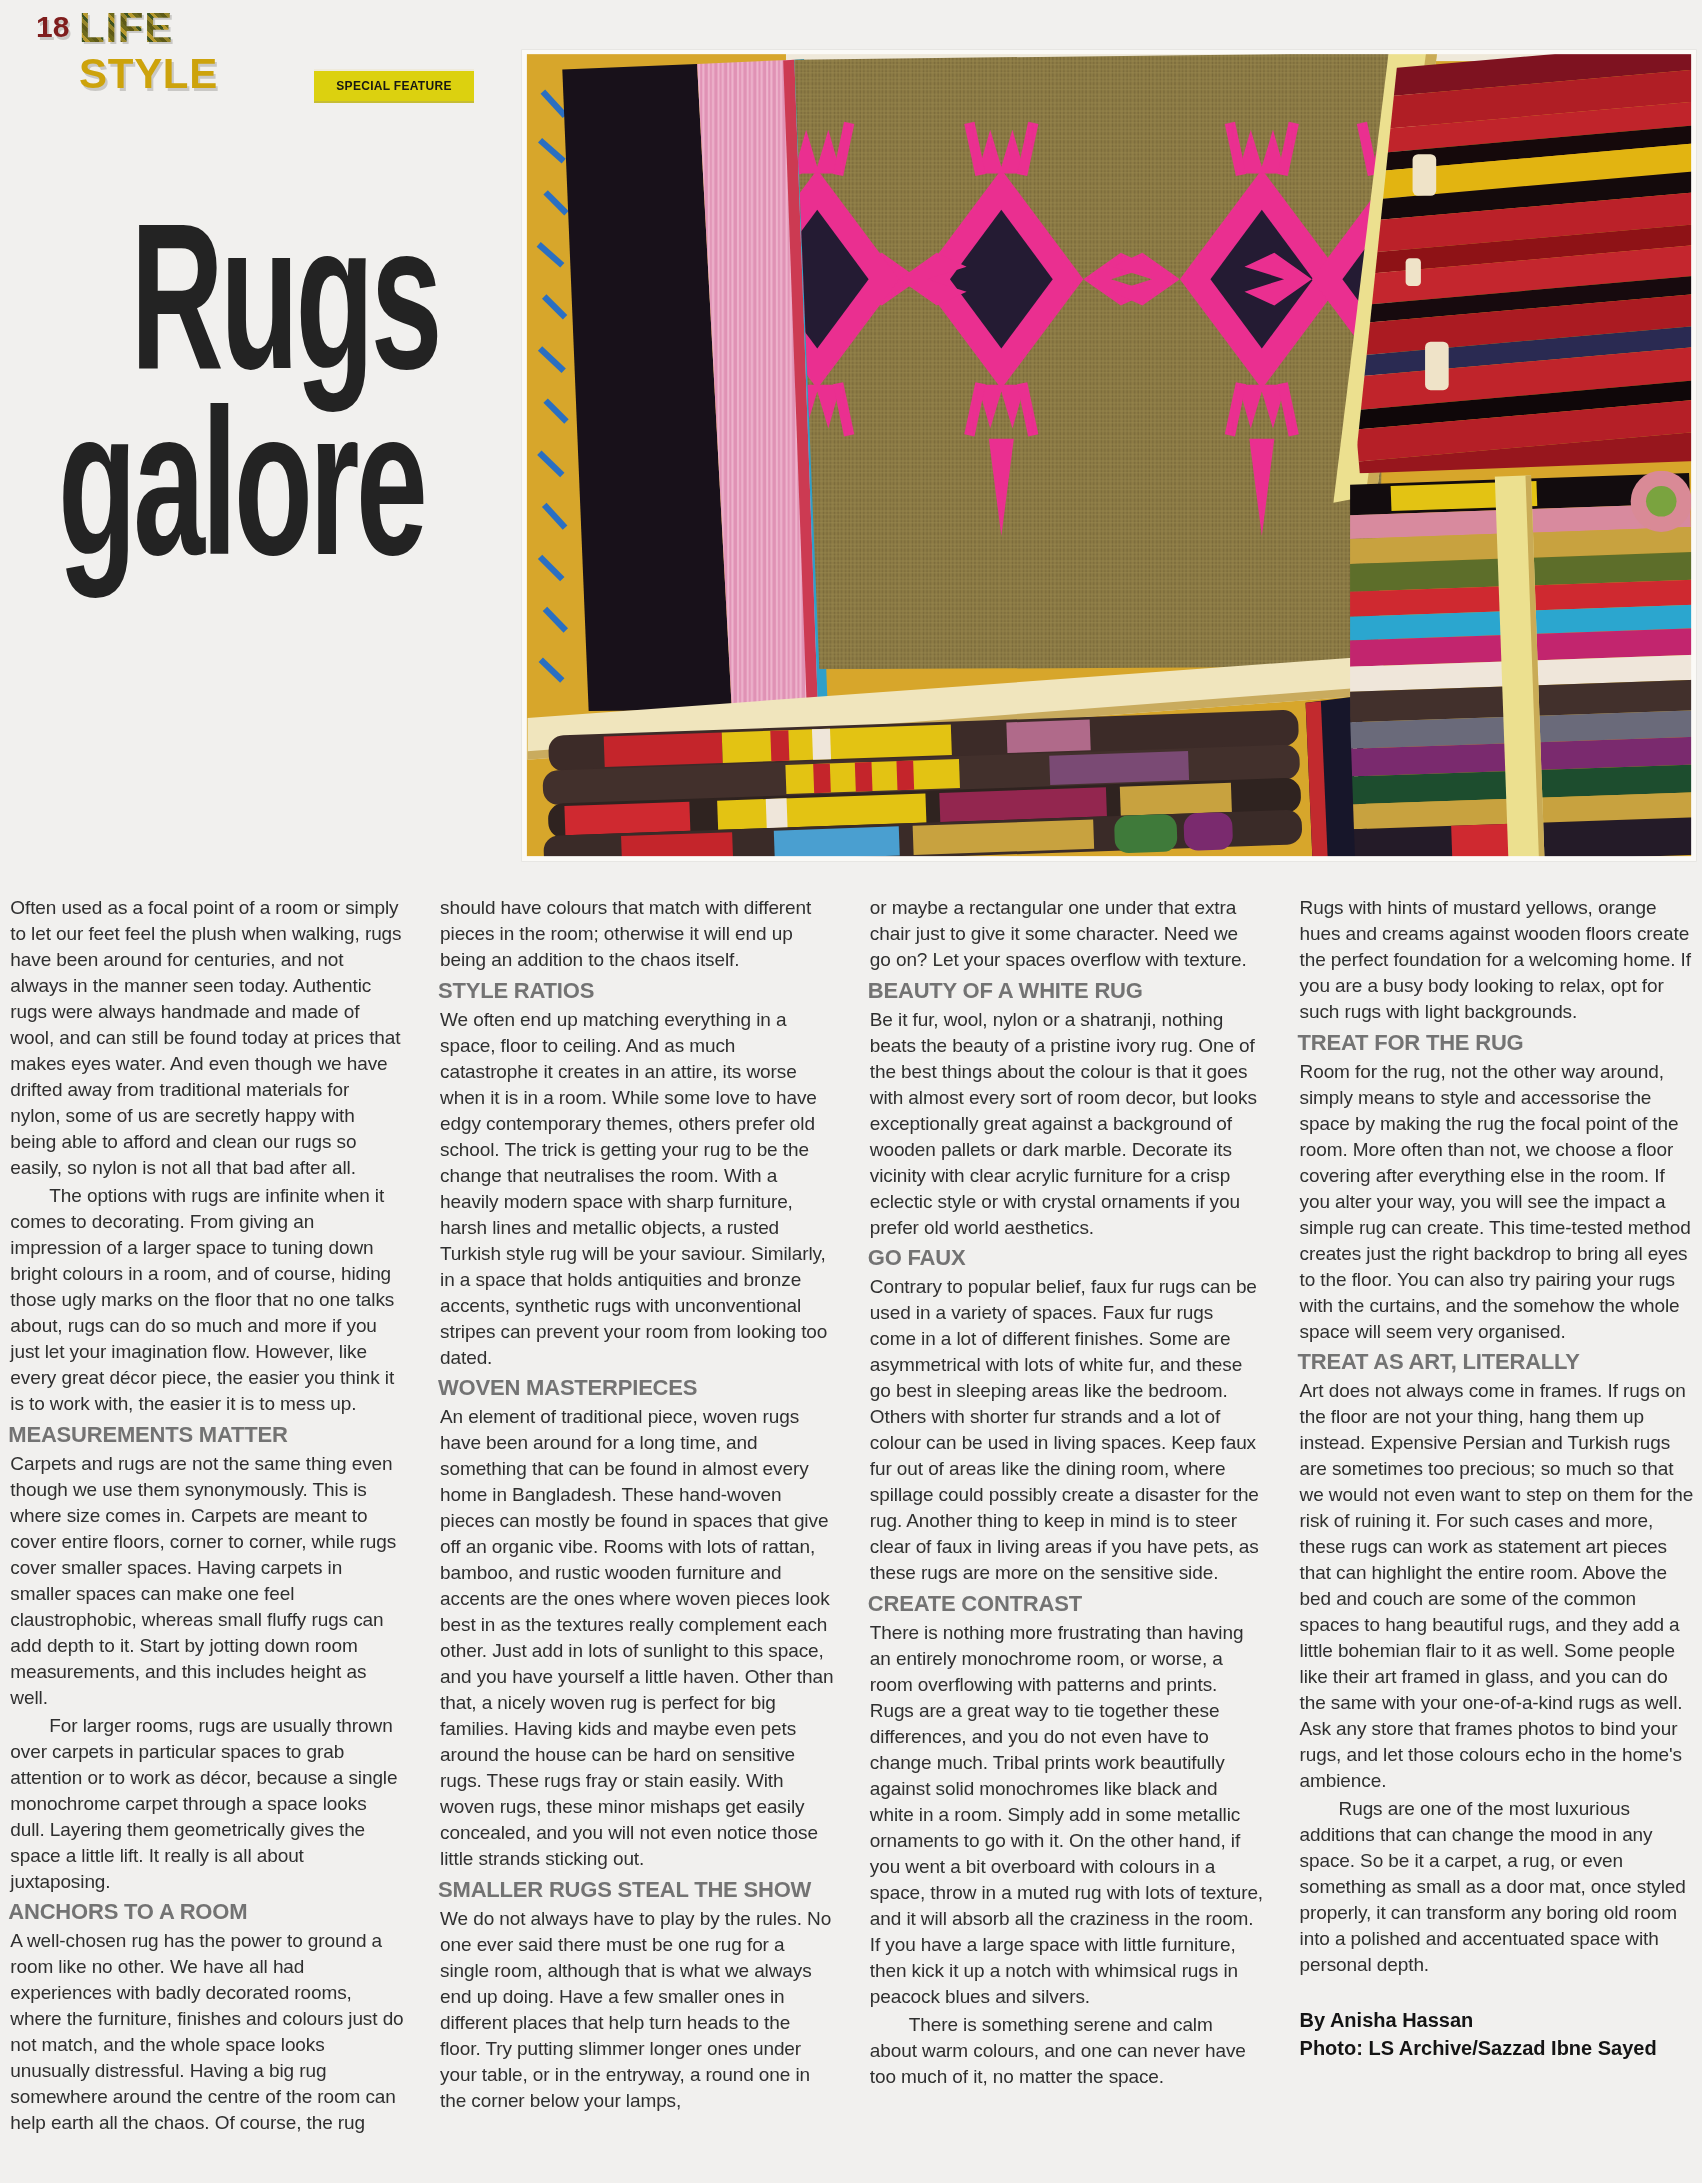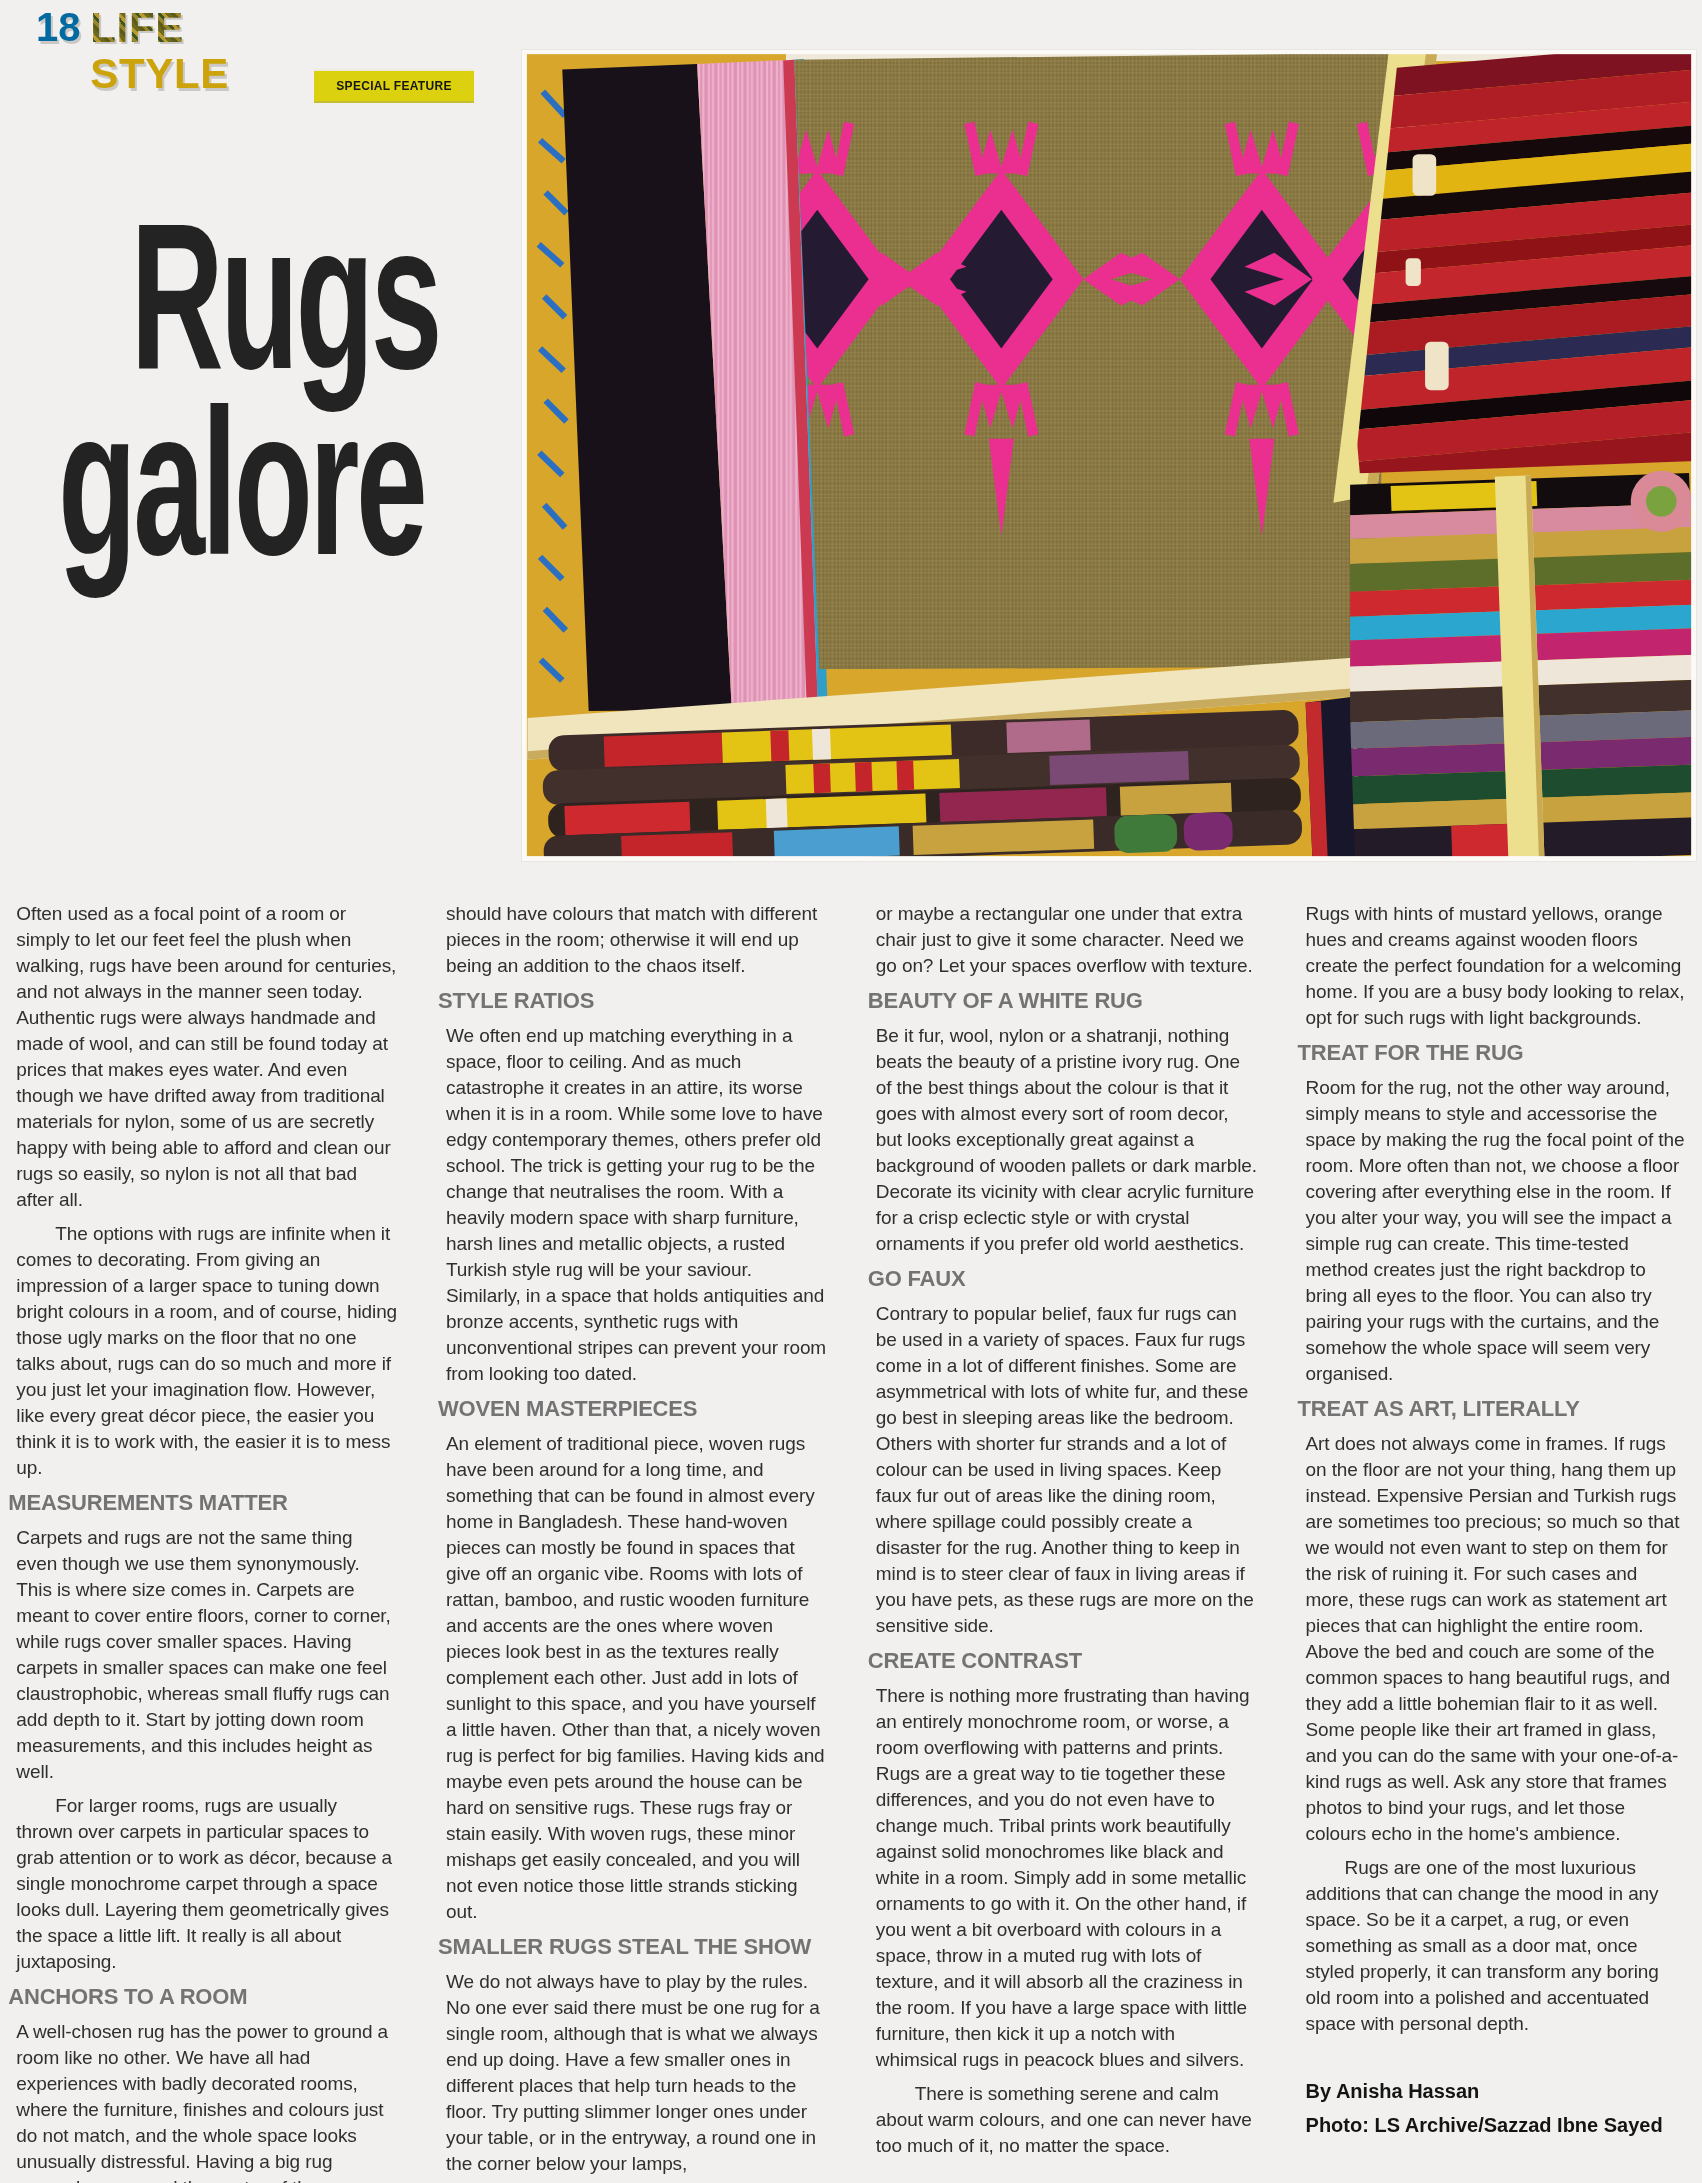--- a/index.html
+++ b/index.html
@@ -1,20 +1,20 @@
 <!DOCTYPE html>
 <html style="font-size:11px"><head>
 <meta charset="utf-8">
 <style>
   html,body{margin:0;padding:0;background:#dcdbd9;}
   .page{position:relative;width:1703px;height:2183px;background:#f1f0ee;
         font-family:"Liberation Sans",sans-serif;overflow:hidden;}
   
   .masthead{position:absolute;left:36px;top:7px;display:flex;align-items:flex-start;gap:9.7px;}
-  .page-num{font-size:40px;line-height:40px;font-weight:700;color:#0369a1;
+  .page-num{font-size:30px;line-height:40px;font-weight:700;color:#7f1d1d;
             text-shadow:2.1px 2.8px 0 #c9c8c5;}
   .logo{display:flex;gap:4.2px;font-weight:700;font-size:42px;line-height:42px;letter-spacing:0.7px;flex-direction:column;}
   .logo-life{background:repeating-linear-gradient(48deg,#5e5a17 0 3.5px,#97862a 3.5px 7px,#3f5420 7px 9.7px,#b89a2e 9.7px 13px,#6e6a1c 13px 16.7px);
              -webkit-background-clip:text;background-clip:text;color:transparent;
              filter:drop-shadow(2.1px 2.8px 0 #c9c8c5);}
   .logo-style{color:#cda30c;text-shadow:2.1px 2.8px 0 #c9c8c5;}
   
   .feature-badge{position:absolute;left:314px;top:69px;width:160px;height:30px;
      background:#dcd10f;border-top:2.1px solid #efeadb;border-bottom:2.1px solid #c6bd33;
      display:flex;align-items:center;justify-content:center;
@@ -24,21 +24,21 @@
      font-weight:700;color:#232323;font-size:208px;line-height:186px;letter-spacing:-5.6px;white-space:nowrap;}
   .headline .l1{margin-left:117px;}
   
   .photo{position:absolute;left:522px;top:50px;width:1174px;height:811px;
      background:#fbfaf7;box-shadow:0 0 0 0.7px #e3e2df;}
   .photo svg{display:block;width:100%;height:100%;}
   
   .article{position:absolute;left:8.3px;top:893px;width:1687px;
      display:grid;grid-template-columns:repeat(4,1fr);column-gap:32px;}
   .col{min-width:0;}
-  .blk{margin:8px;}
+  .blk{margin:2px;}
   .blk-p,.blk-pi{font-size:19px;line-height:26px;color:#2f2f2f;letter-spacing:-0.1px;}
   .blk-pi{text-indent:39px;}
   .blk-h{font-size:22px;line-height:28px;font-weight:700;color:#737373;margin:3.5px 0 2.1px;letter-spacing:-0.2px;}
   .blk-sp{height:25px;}
   .blk-by{font-size:20px;line-height:26px;font-weight:700;color:#141414;}
 </style>
 </head>
 <body>
 
 <div class="page">

